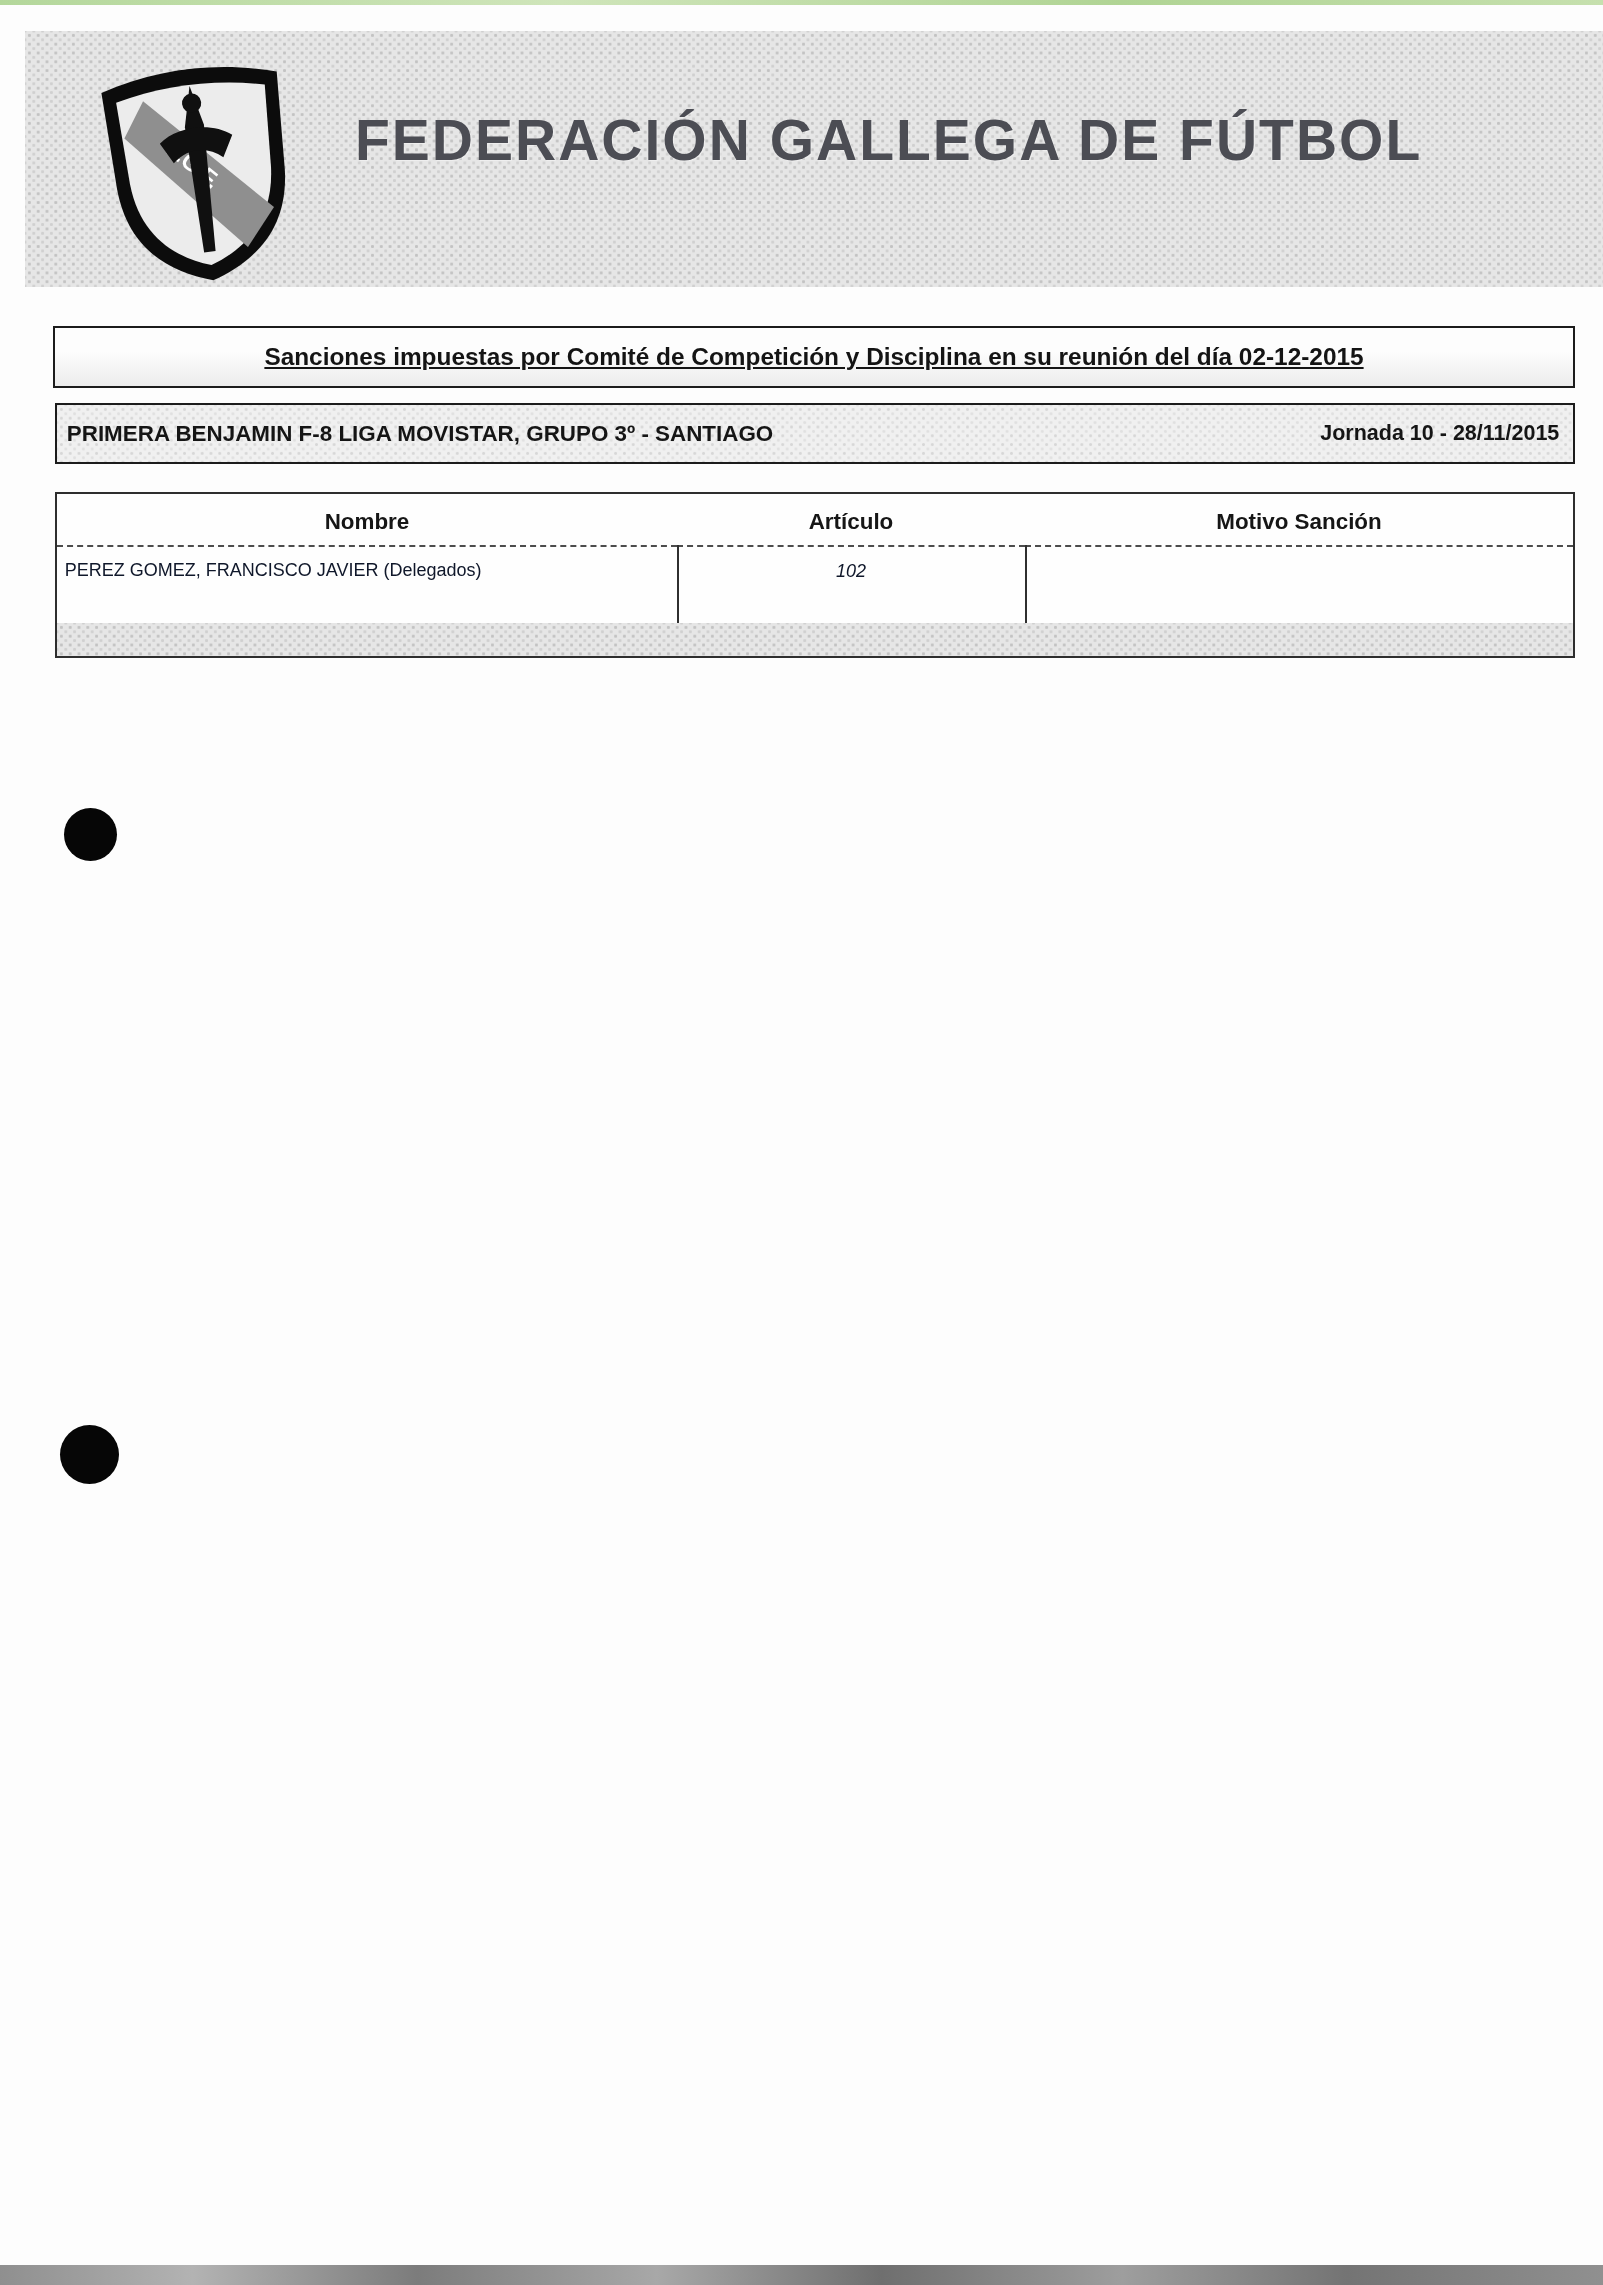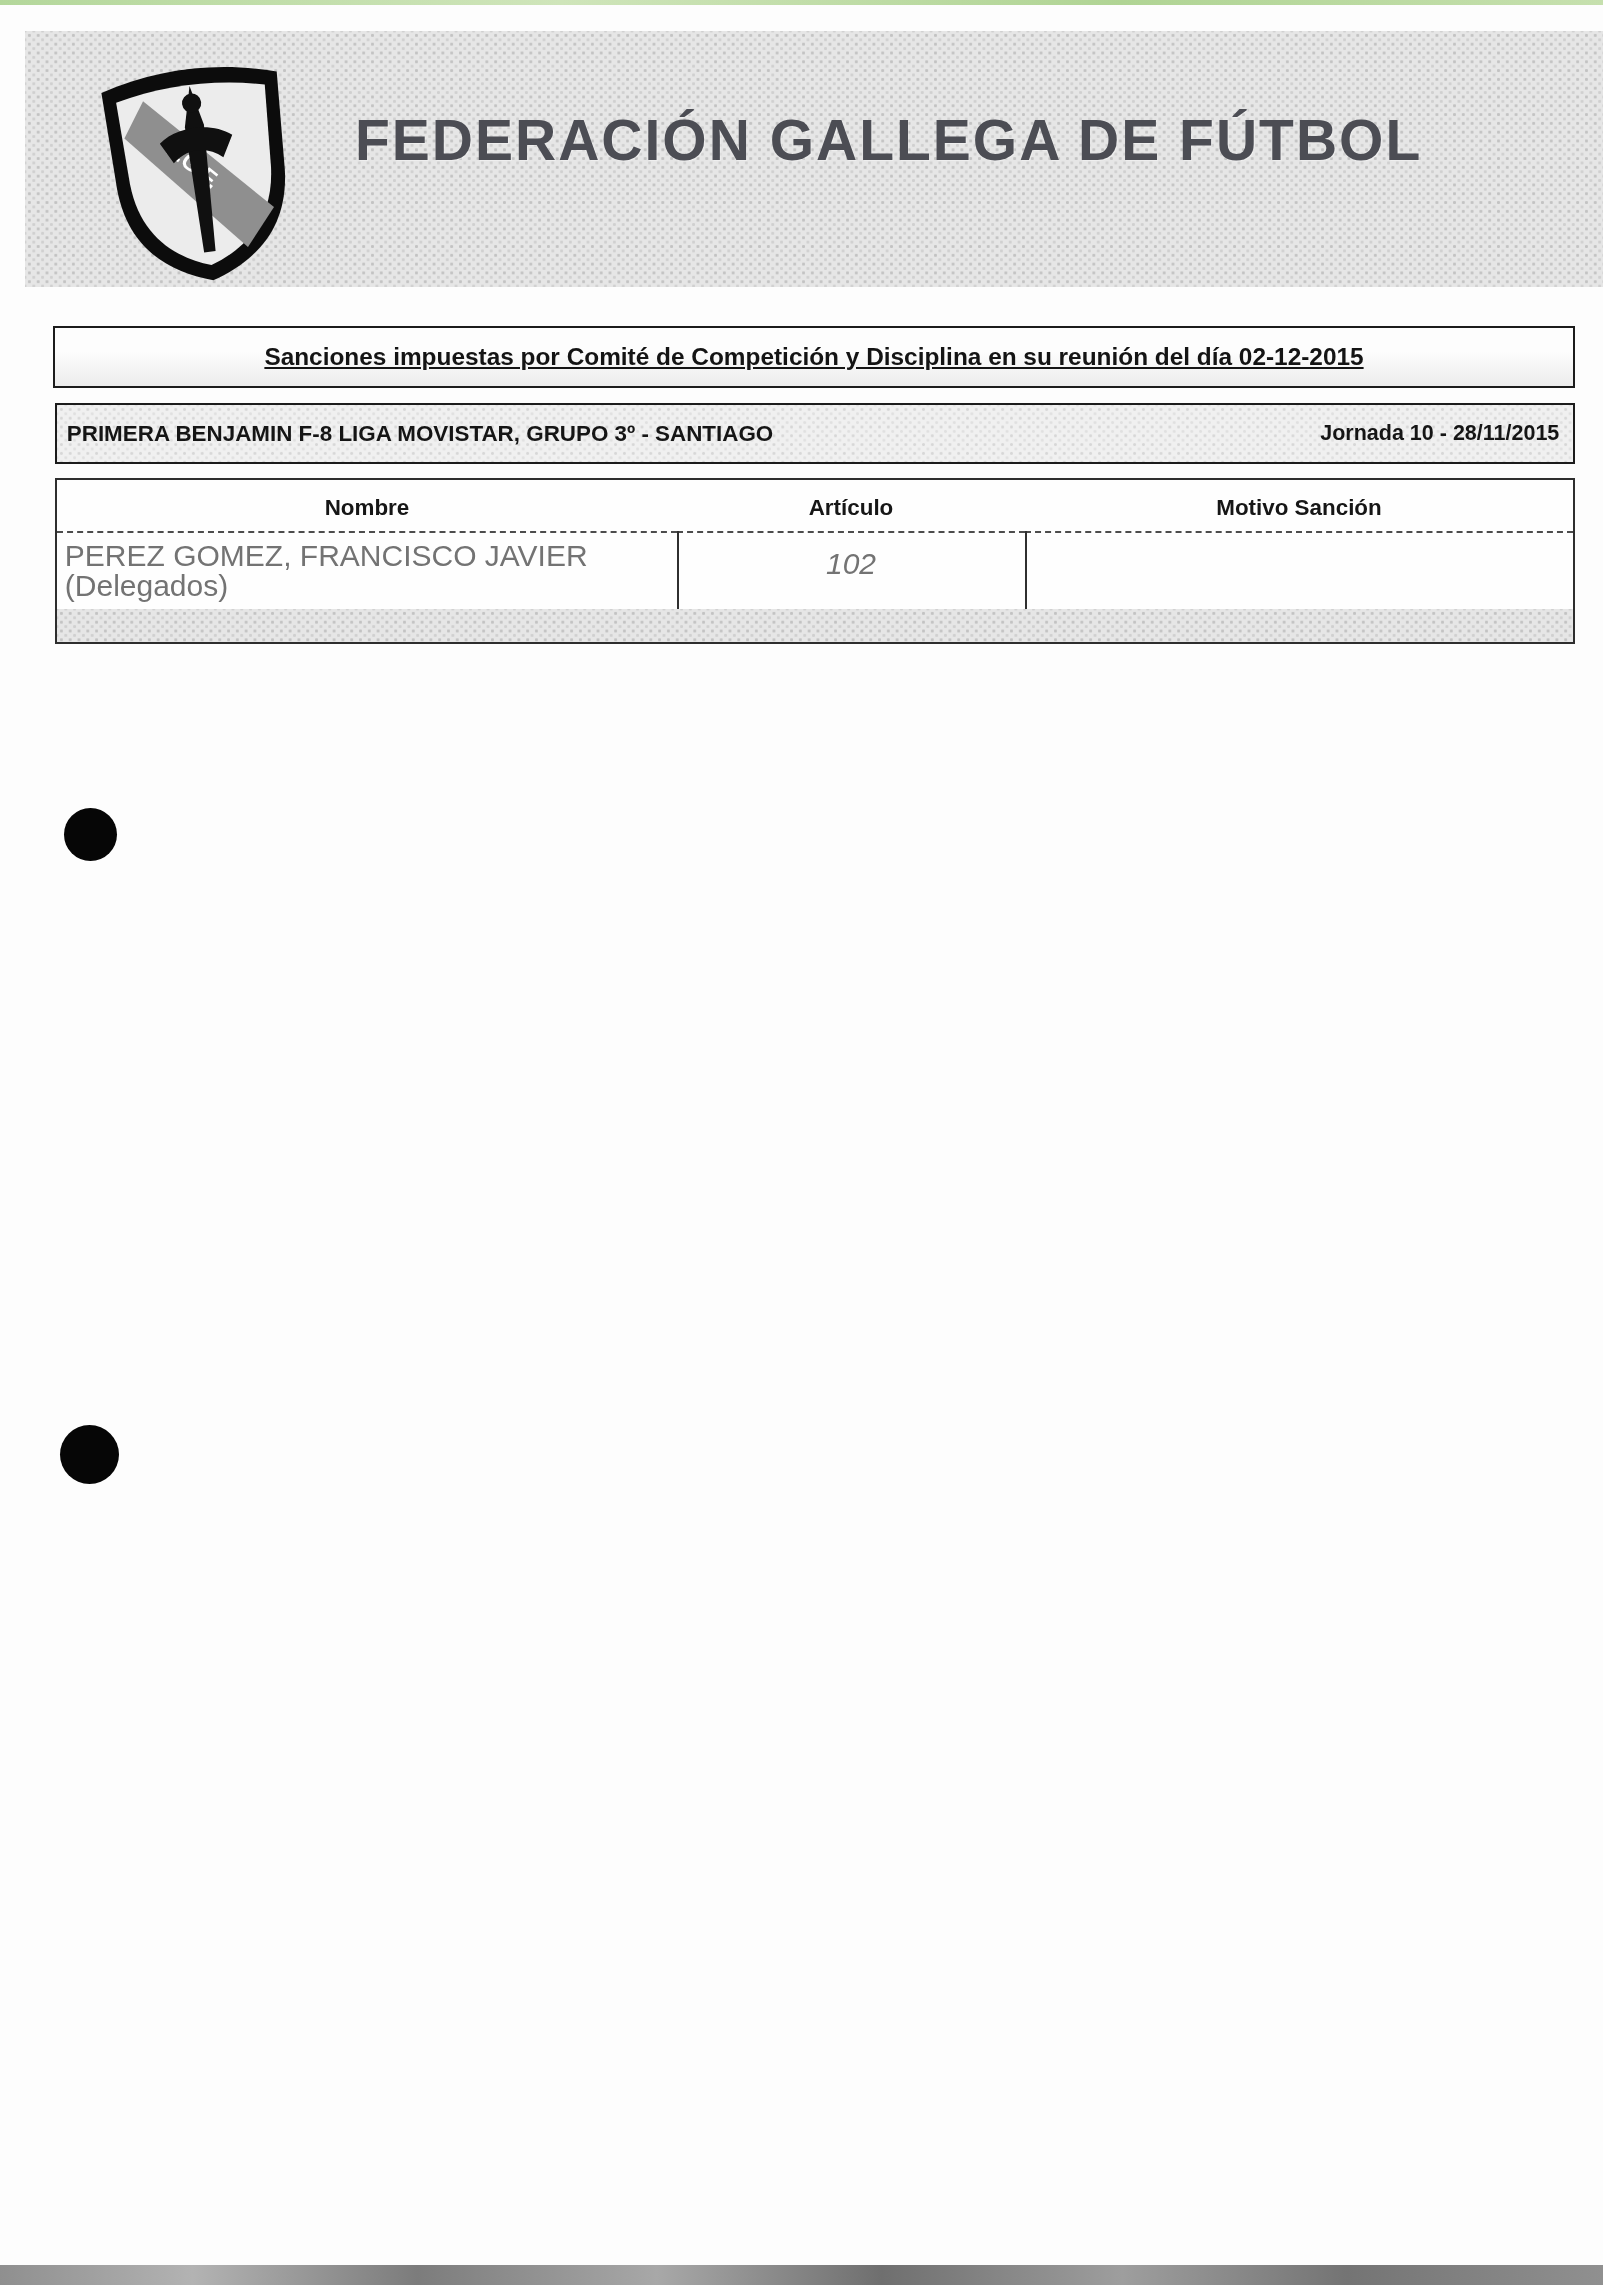--- a/index.html
+++ b/index.html
@@ -79,36 +79,36 @@
     position:absolute; left:55px; top:403px; width:1520px; height:61px;
     border:2px solid #1c1c1c;
     display:flex; align-items:center; justify-content:space-between;
     padding:0 13.7px 0 9.8px;
   }
   .league-name { font-size:22.4px; font-weight:bold; color:#151515; white-space:nowrap; }
   .jornada { font-size:21.5px; font-weight:bold; color:#151515; white-space:nowrap; }
 
   
   .table-box {
-    position:absolute; left:55px; top:478px; width:1520px; height:166px;
+    position:absolute; left:55px; top:492px; width:1520px; height:166px;
     border:2px solid #2e2e2e;
     background:#fefefe;
   }
   .thead { display:flex; height:53px; }
   .th {
     display:flex; align-items:flex-end; justify-content:center;
     padding-bottom:9.8px;
     font-size:22.4px; font-weight:bold; color:#161616;
     border-bottom:2px dashed #4c4c4c;
   }
   .col1 { width:620px; }
   .col2 { width:348px; }
   .col3 { width:548px; }
   .trow { display:flex; padding-top:7.8px; }
-  .td { font-size:30px; color:#737373; }
+  .td { font-size:18px; color:#0f172a; }
   .name-cell { padding-left:7.8px; line-height:30px; }
   .art-cell { text-align:center; padding-top:5.9px;font-style:italic; }
   .motivo-cell { padding-left:15.6px; padding-top:5.9px; }
   .vline {
     position:absolute; width:2px; background:#2f2f2f;
     top:51px; height:82px;
   }
   .vline1 { left:620px; }
   .vline2 { left:968px; }
   .table-bottom-texture {

